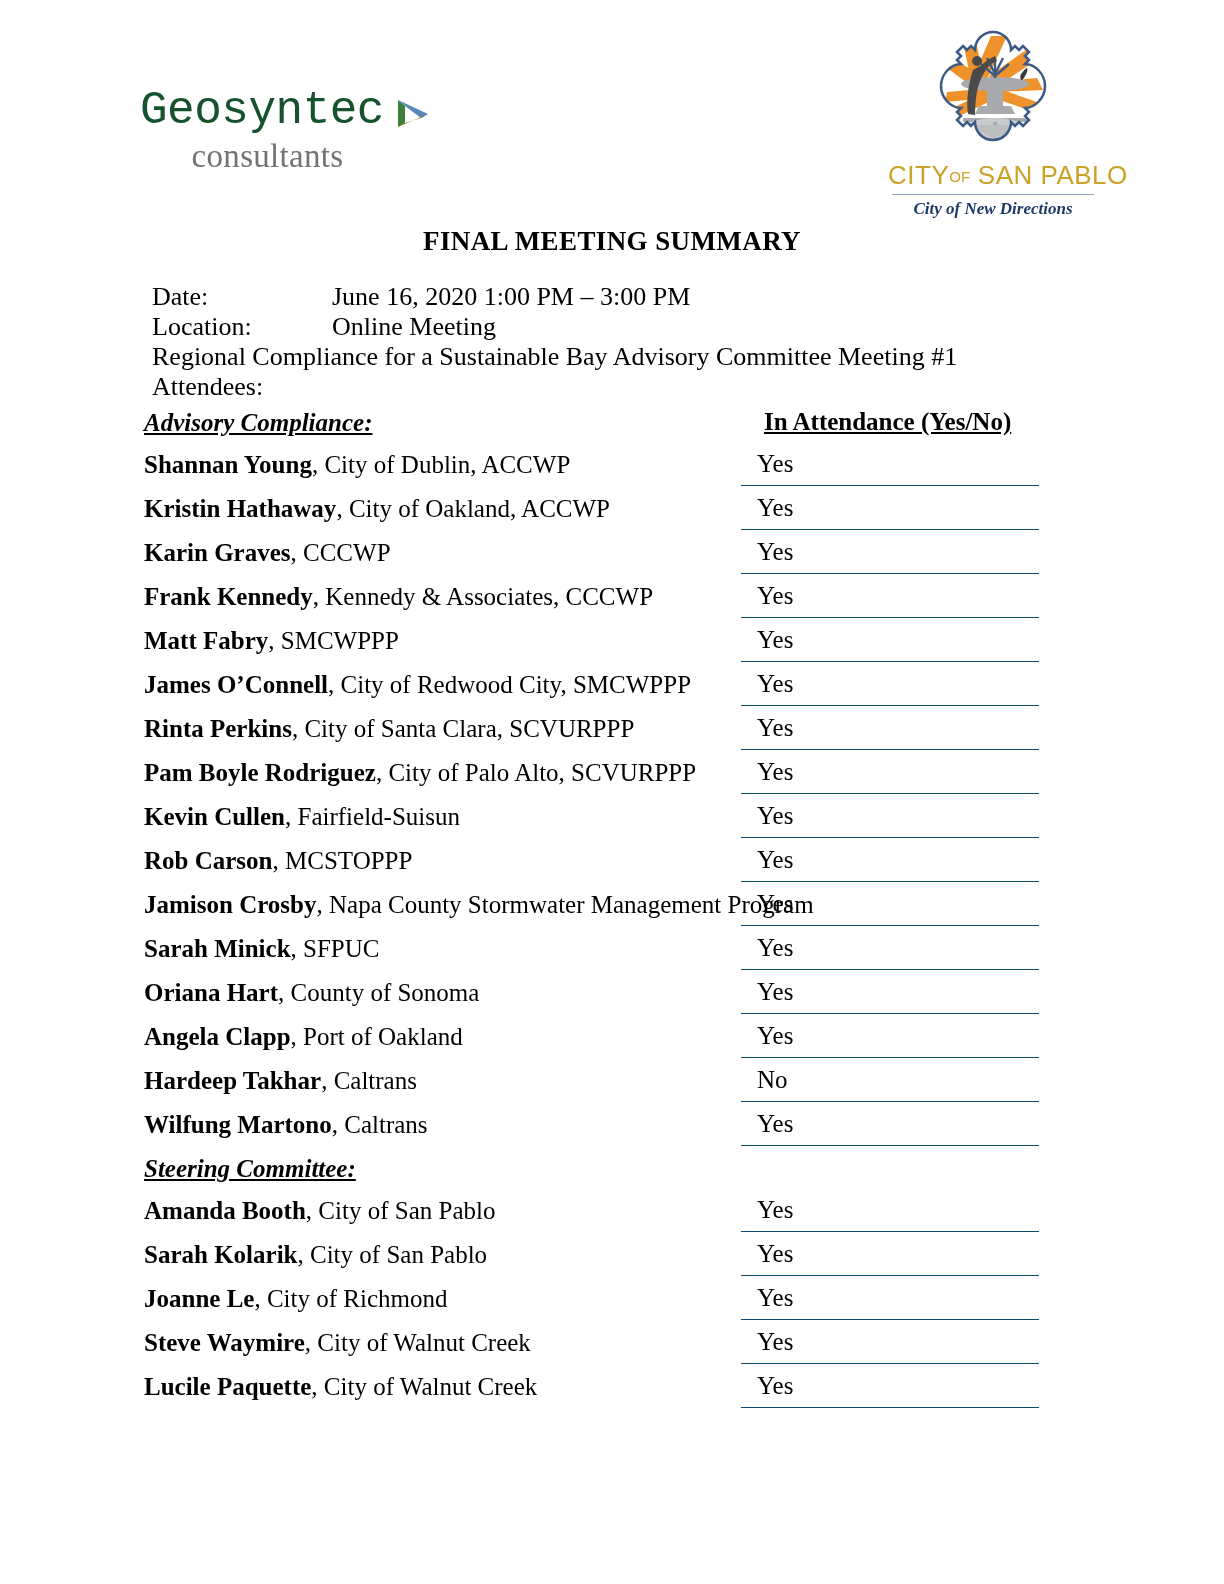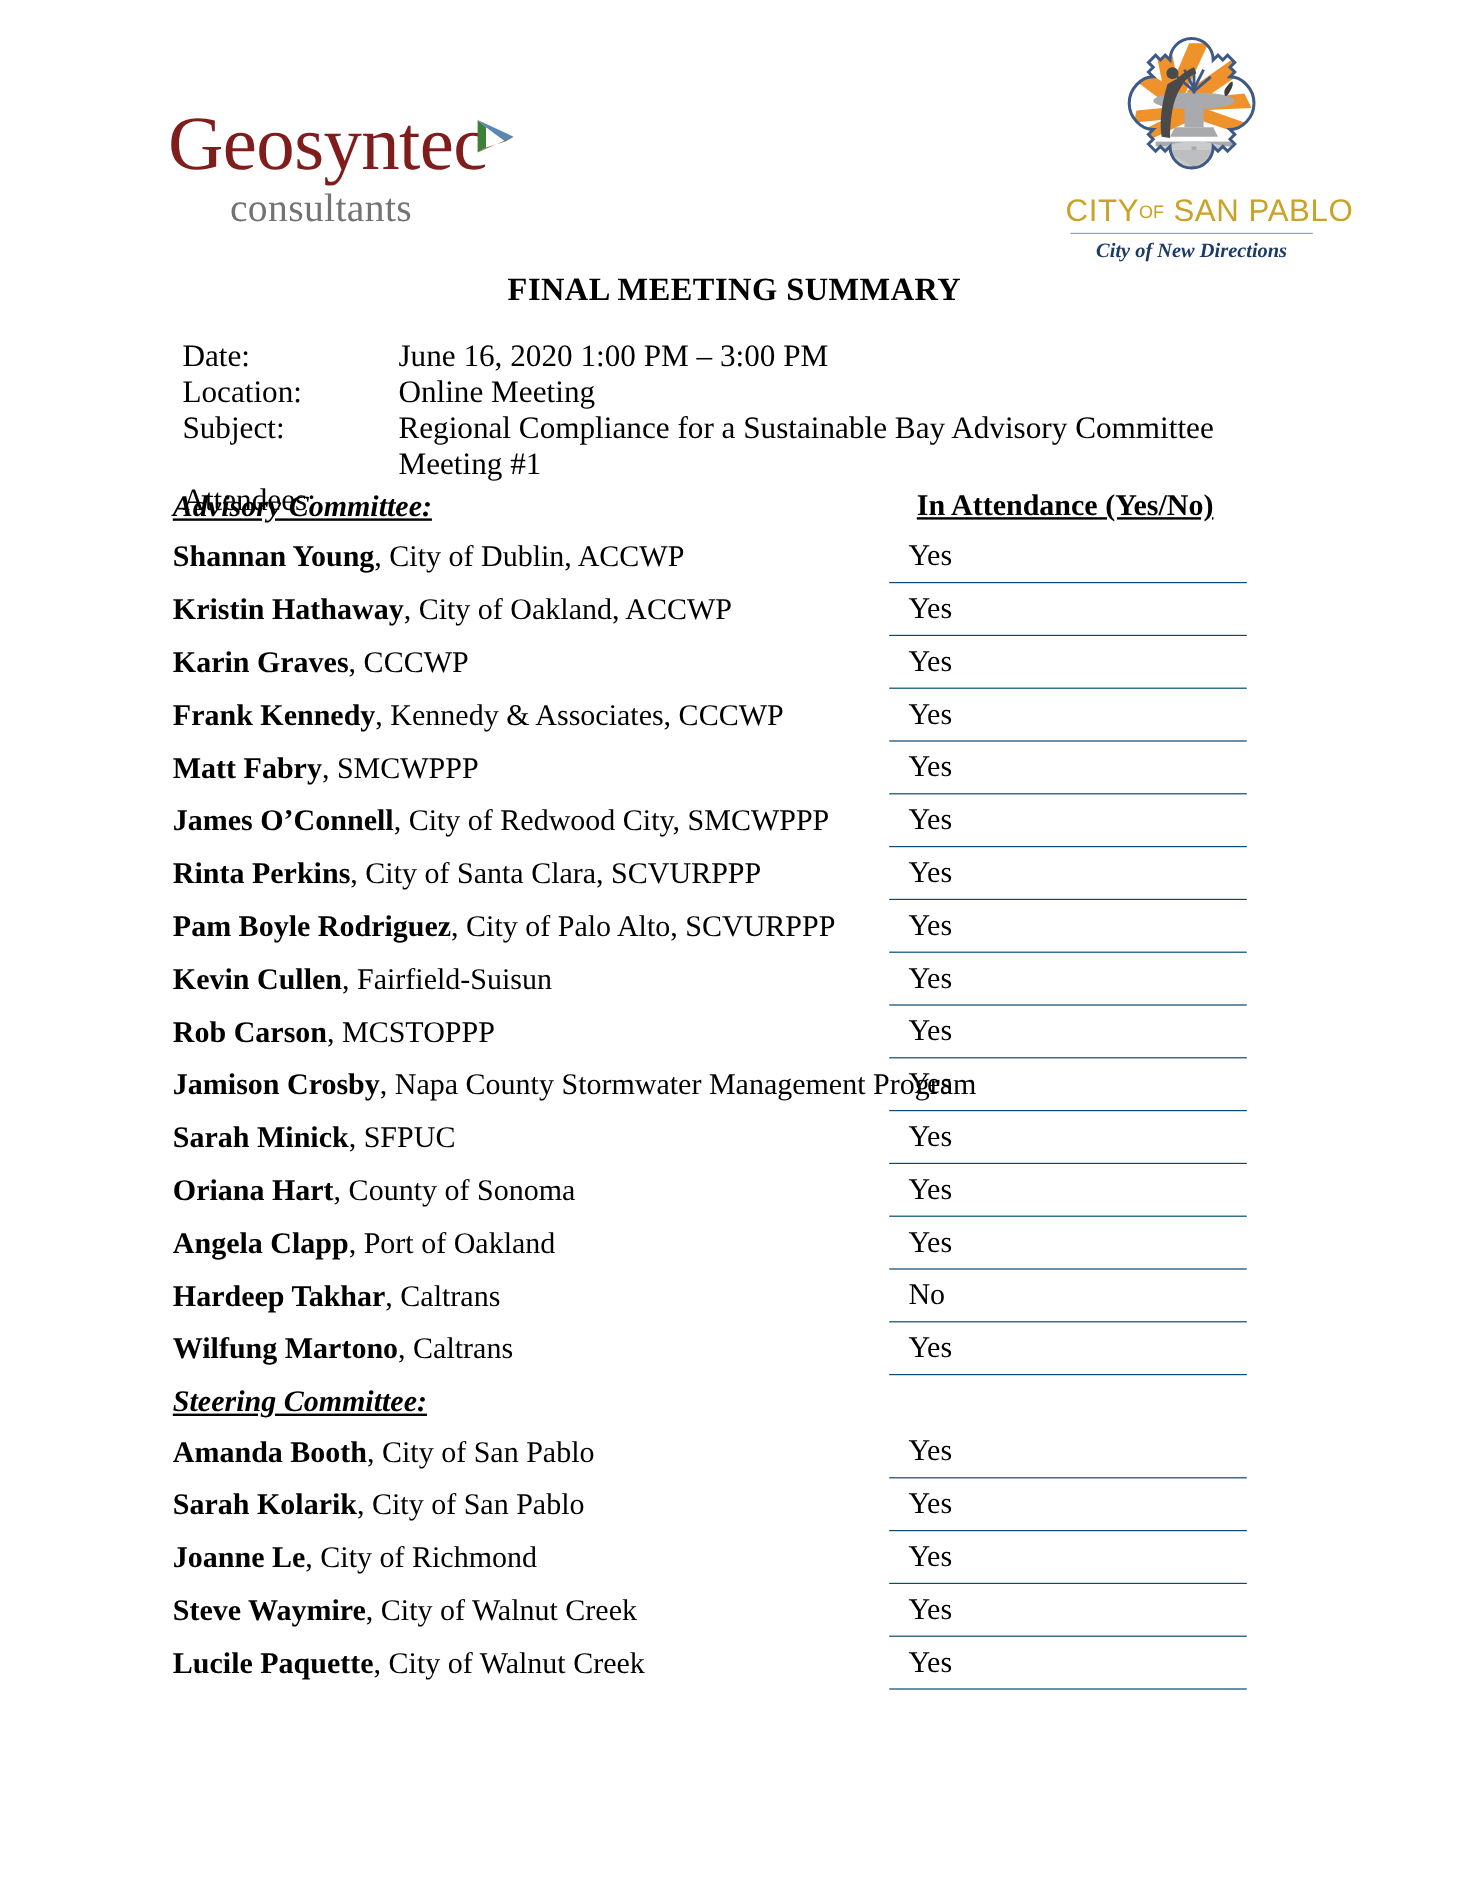--- a/index.html
+++ b/index.html
@@ -22,24 +22,24 @@
 
   
   .geosyntec-logo {
     position: absolute;
     left: 140px;
     top: 88px;
     width: 300px;
     height: 110px;
   }
   .geo-word {
-    font-family: Liberation Serif, serif;
-    font-size: 64px;
+    font-family: Liberation Mono, monospace;
+    font-size: 46px;
     line-height: 1;
-    color: #7f1d1d;
+    color: #14532d;
     letter-spacing: -0.5px;
     white-space: nowrap;
   }
   .geo-arrow {
     position: absolute;
     left: 255px;
     top: 9px;
     width: 36px;
     height: 38px;
   }
@@ -277,33 +277,32 @@
   <div class="meta">
     <div class="meta-row">
       <div class="meta-label">Date:</div>
       <div class="meta-value">June 16, 2020 1:00 PM – 3:00 PM</div>
     </div>
     <div class="meta-row">
       <div class="meta-label">Location:</div>
       <div class="meta-value">Online Meeting</div>
     </div>
     <div class="meta-row">
-      <div class="meta-label">Subject:</div>
       <div class="meta-value">Regional Compliance for a Sustainable Bay Advisory Committee Meeting #1</div>
     </div>
     <div class="meta-row">
       <div class="meta-label">Attendees:</div>
       <div class="meta-value"></div>
     </div>
   </div>
 
   <div class="attend-block">
 
     <div class="row hdr">
-      <div class="left section-head">Advisory Committee:</div>
+      <div class="left section-head">Advisory Compliance:</div>
       <div class="right-head">In Attendance (Yes/No)</div>
     </div>
 
     <div id="advisory-rows">
         <div class="row">
           <div class="left"><b>Shannan Young</b><span>, City of Dublin, ACCWP</span></div>
           <div class="cell">
             <span>Yes</span>
           </div>
         </div>

